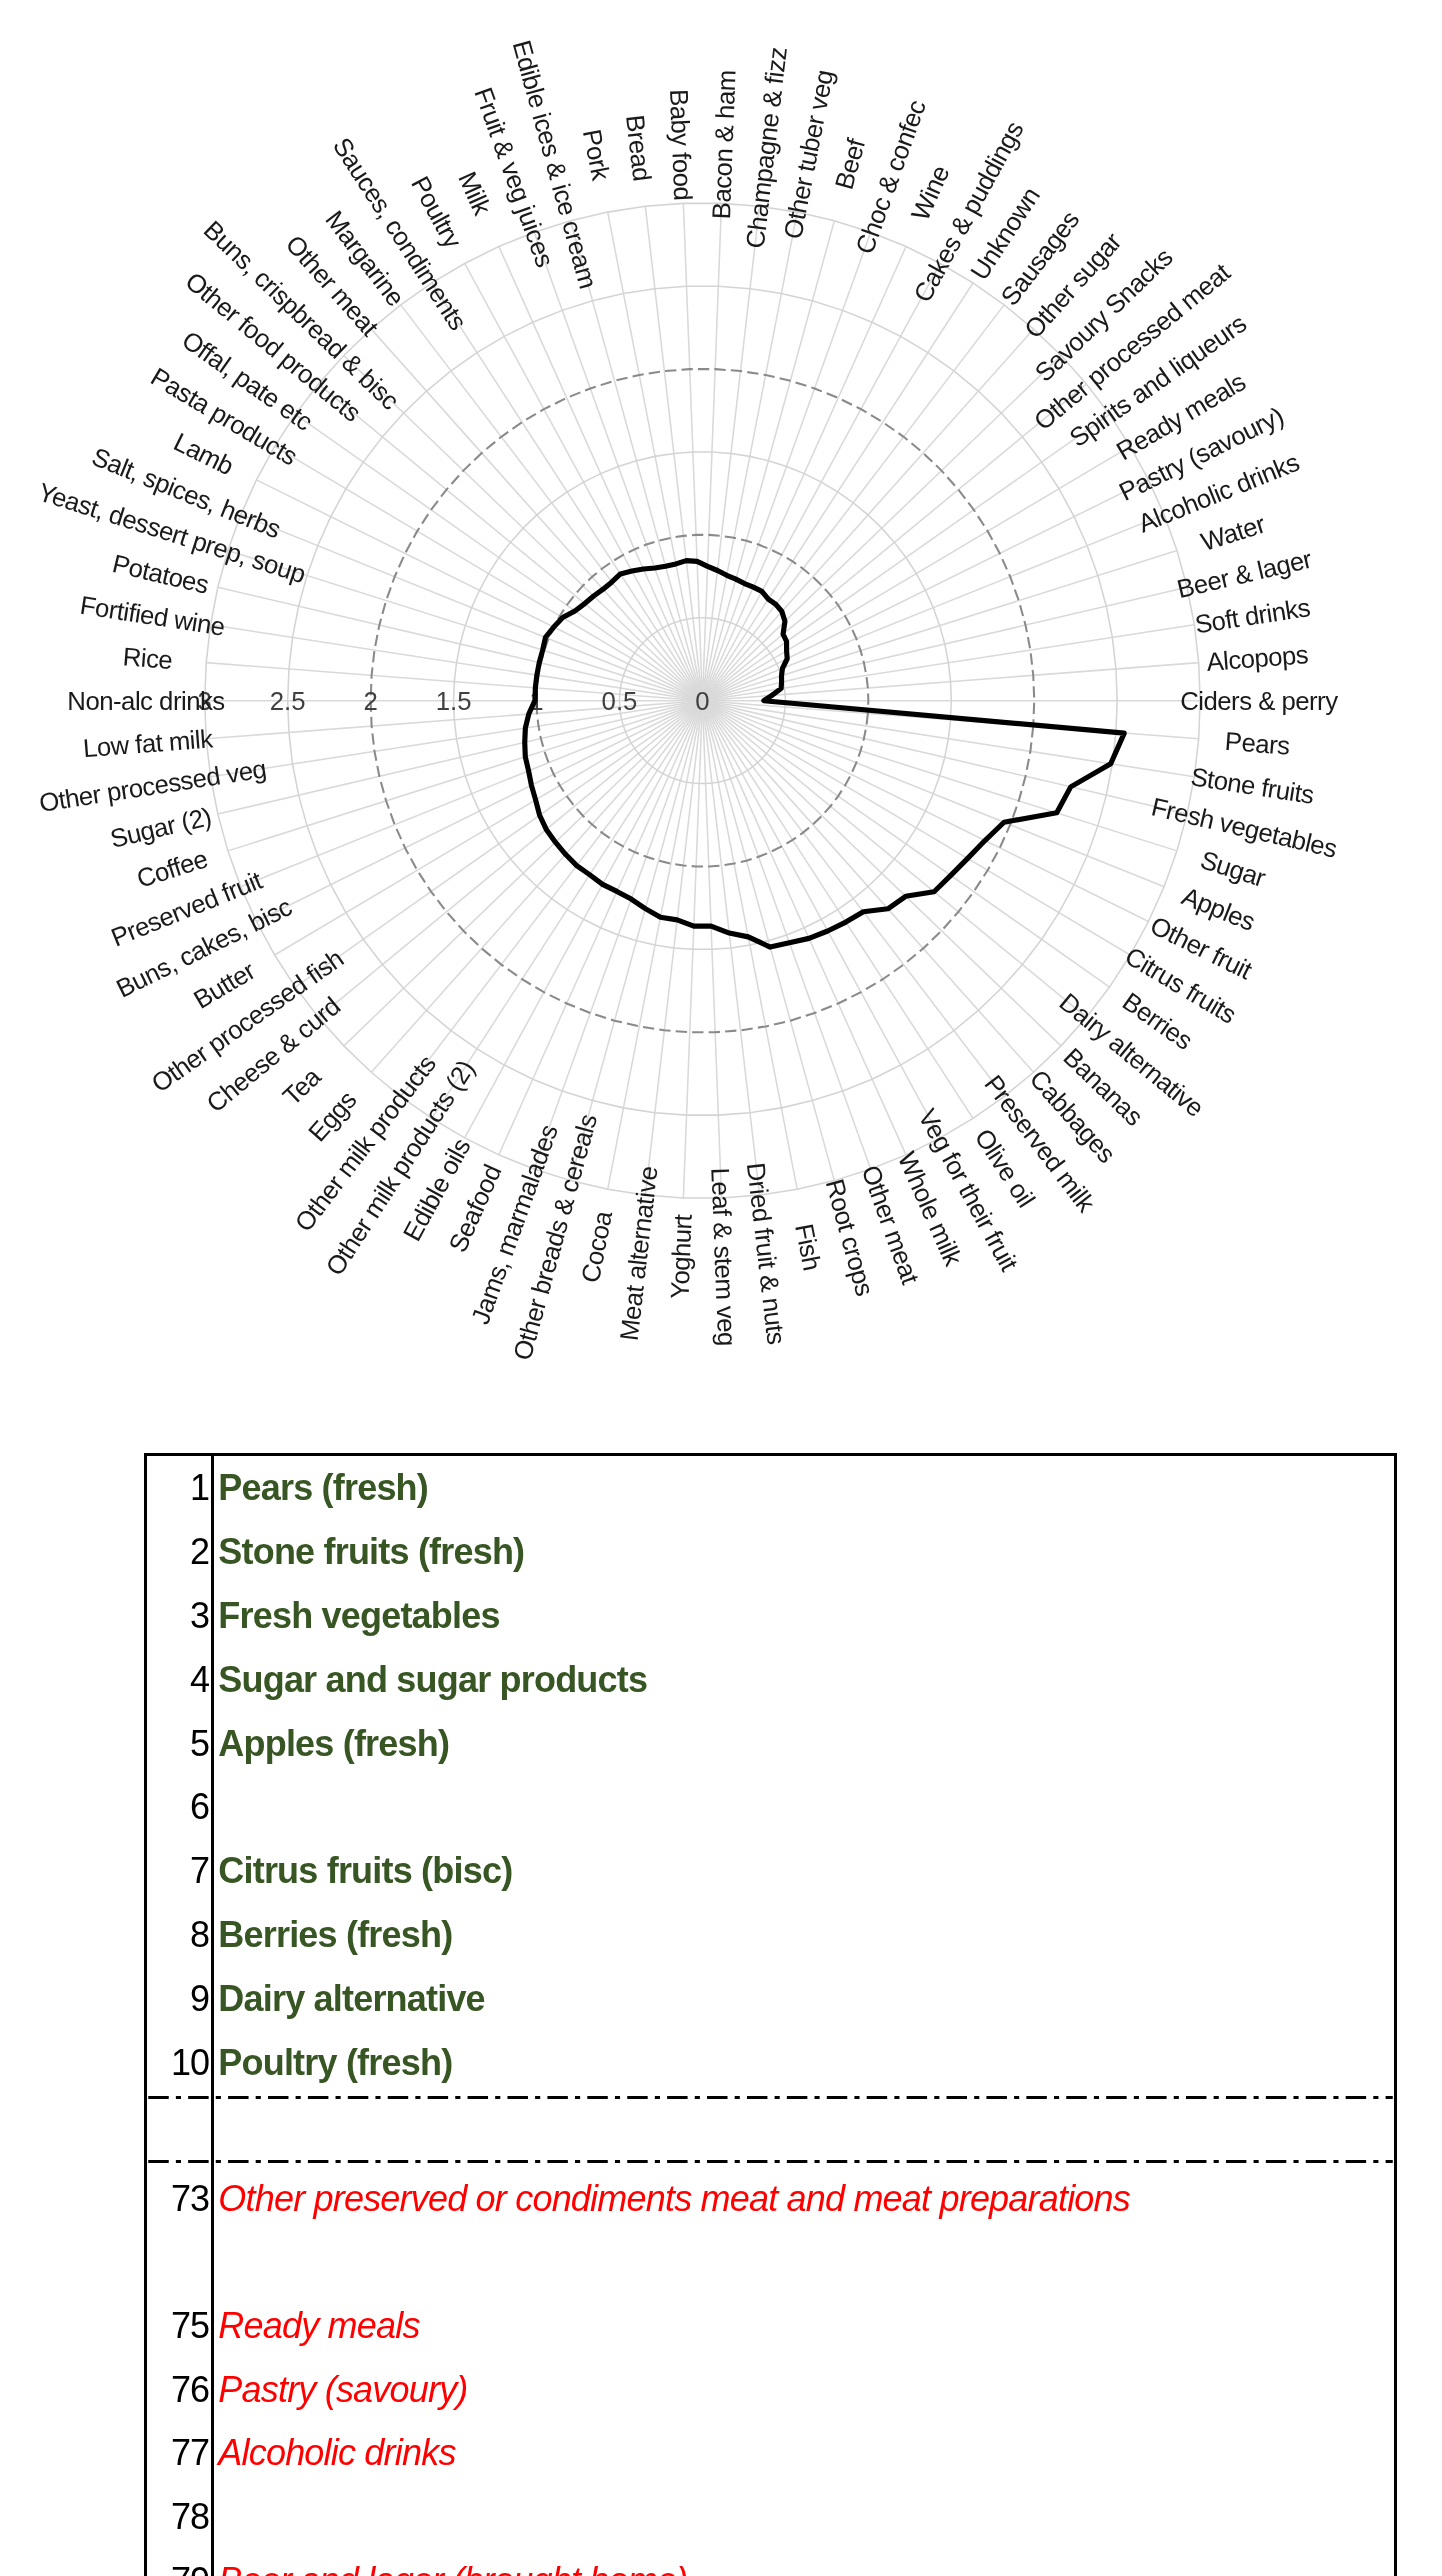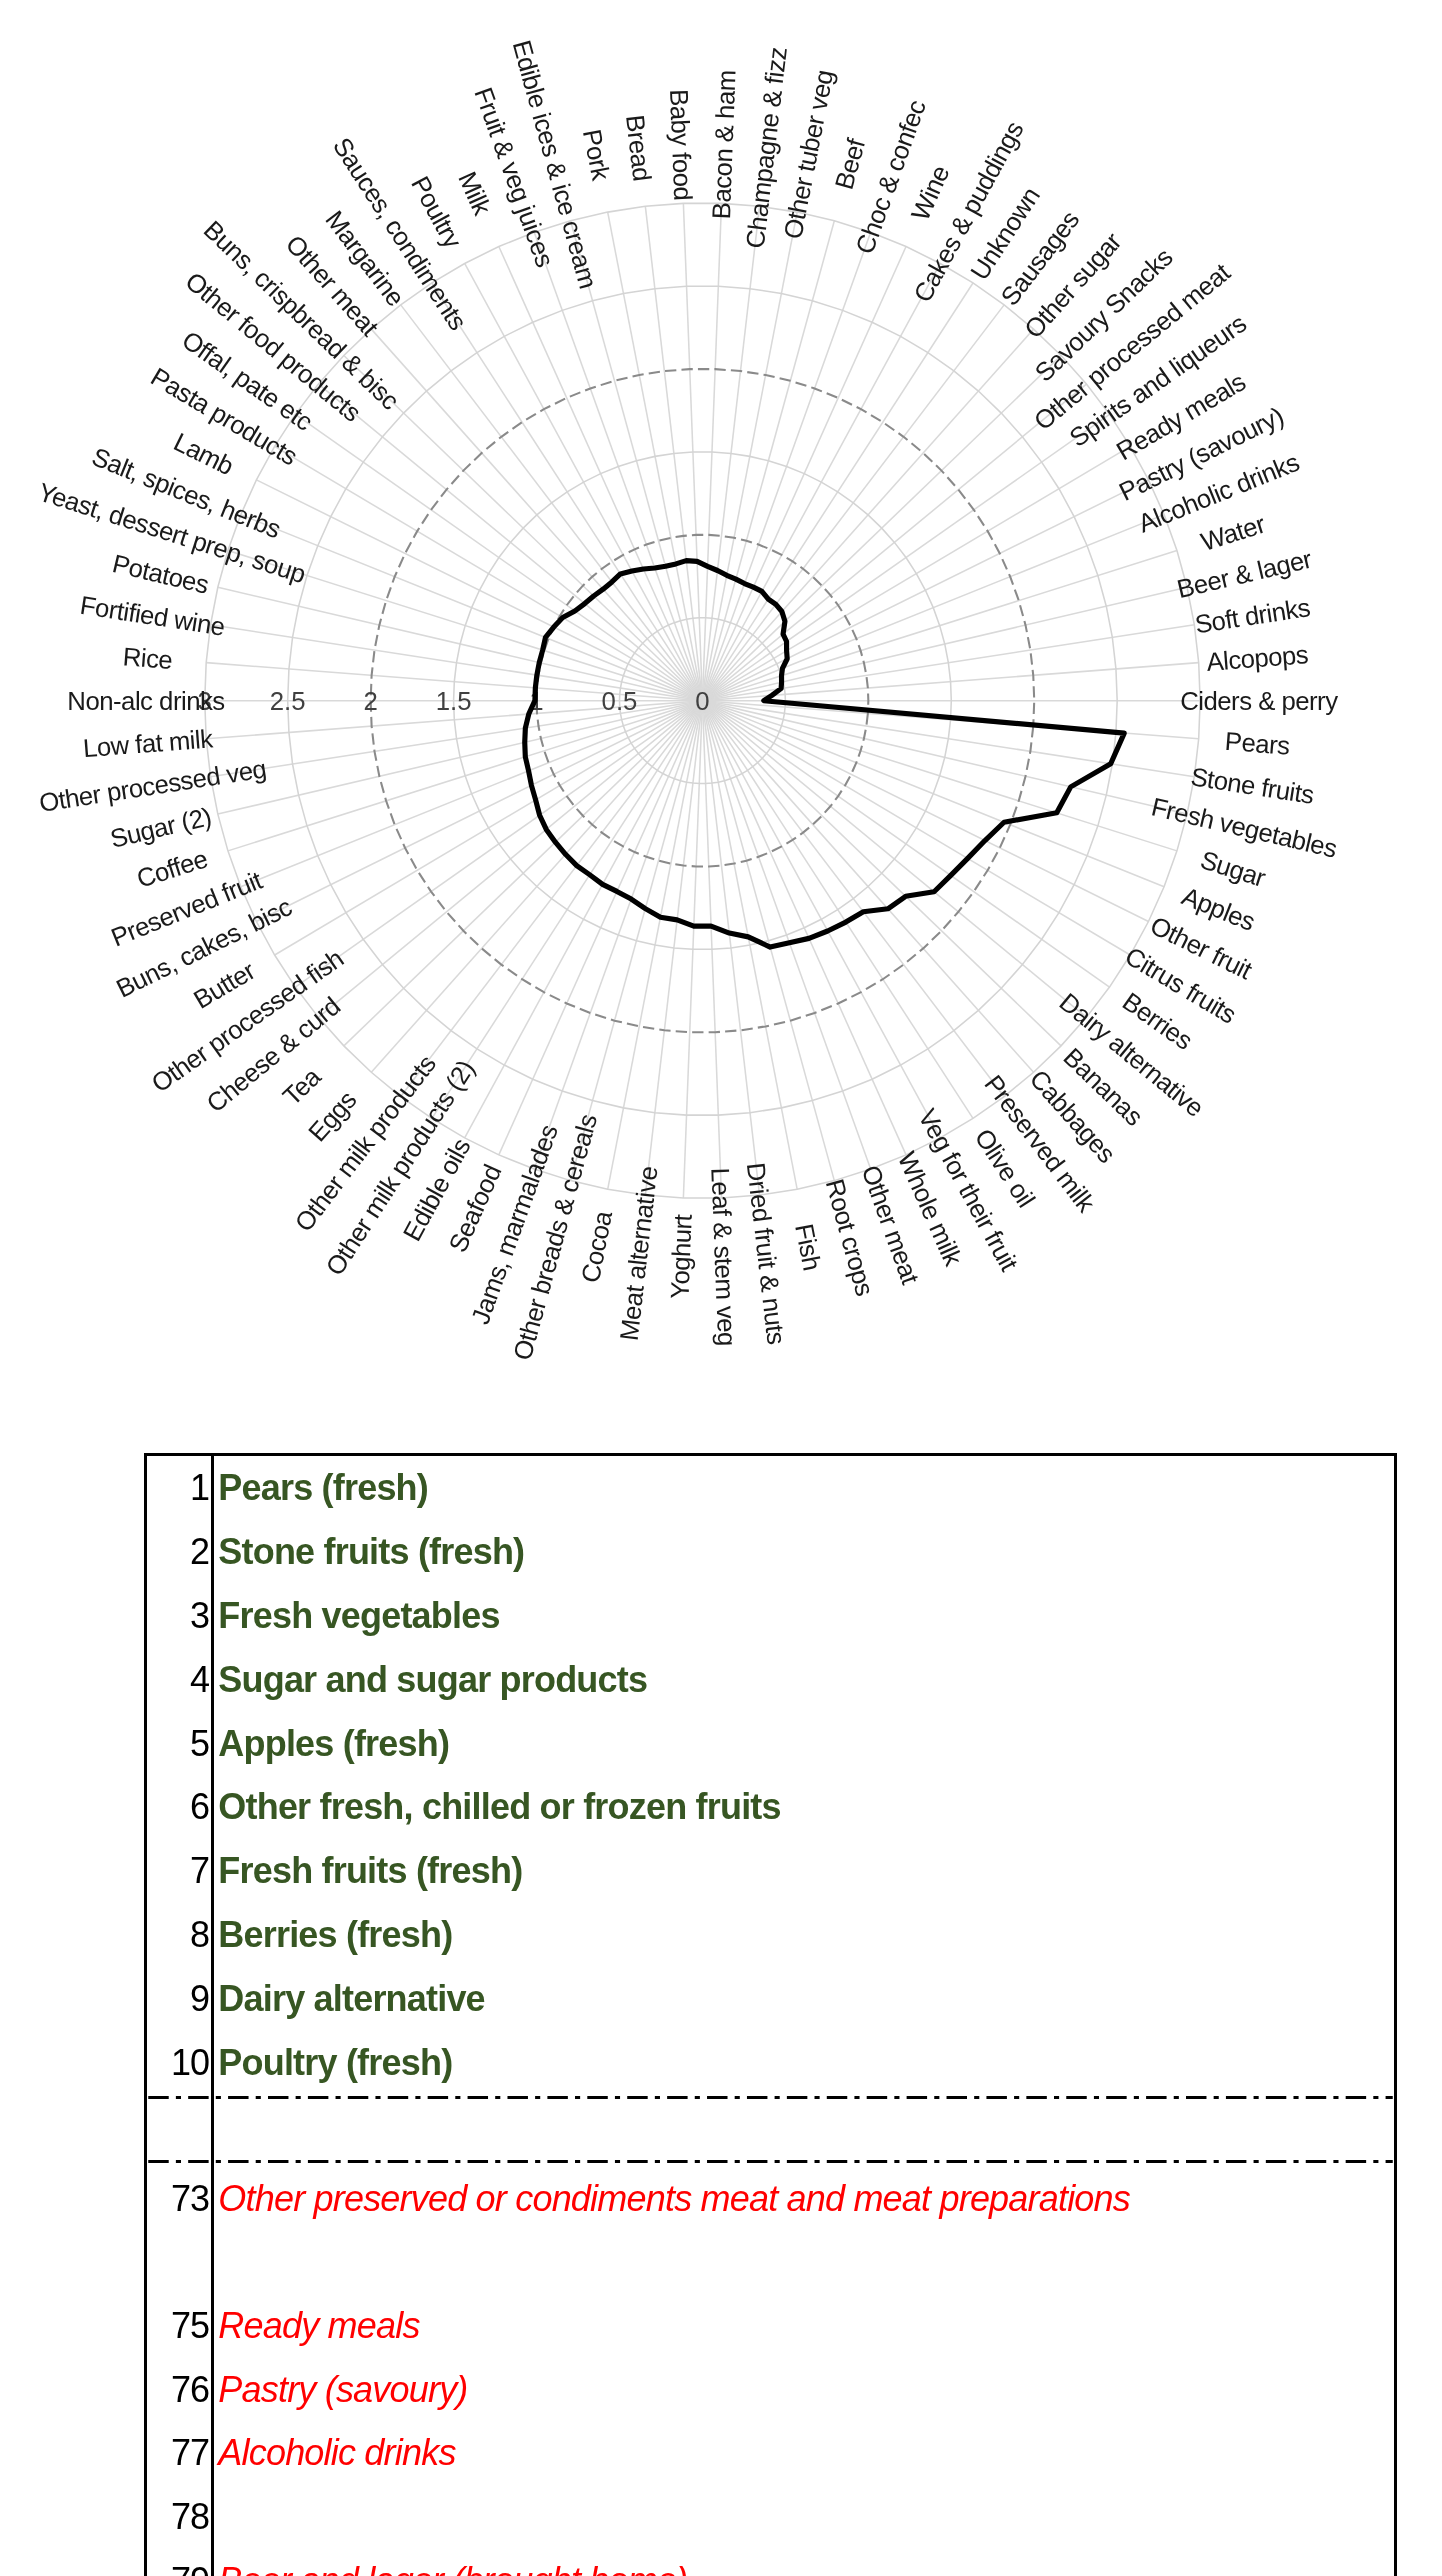--- a/index.html
+++ b/index.html
@@ -231,25 +231,24 @@
   <div class="row top" style="top:192px">
       <span class="num">4</span>
       <span class="name">Sugar and sugar products</span>
     </div>
   <div class="row top" style="top:256px">
       <span class="num">5</span>
       <span class="name">Apples (fresh)</span>
     </div>
   <div class="row top" style="top:319px">
       <span class="num">6</span>
-      <span class="name">Other fresh, chilled or frozen fruits</span>
     </div>
   <div class="row top" style="top:383px">
       <span class="num">7</span>
-      <span class="name">Fresh fruits (fresh)</span>
+      <span class="name">Citrus fruits (bisc)</span>
     </div>
   <div class="row top" style="top:447px">
       <span class="num">8</span>
       <span class="name">Berries (fresh)</span>
     </div>
   <div class="row top" style="top:511px">
       <span class="num">9</span>
       <span class="name">Dairy alternative</span>
     </div>
   <div class="row top" style="top:575px">

